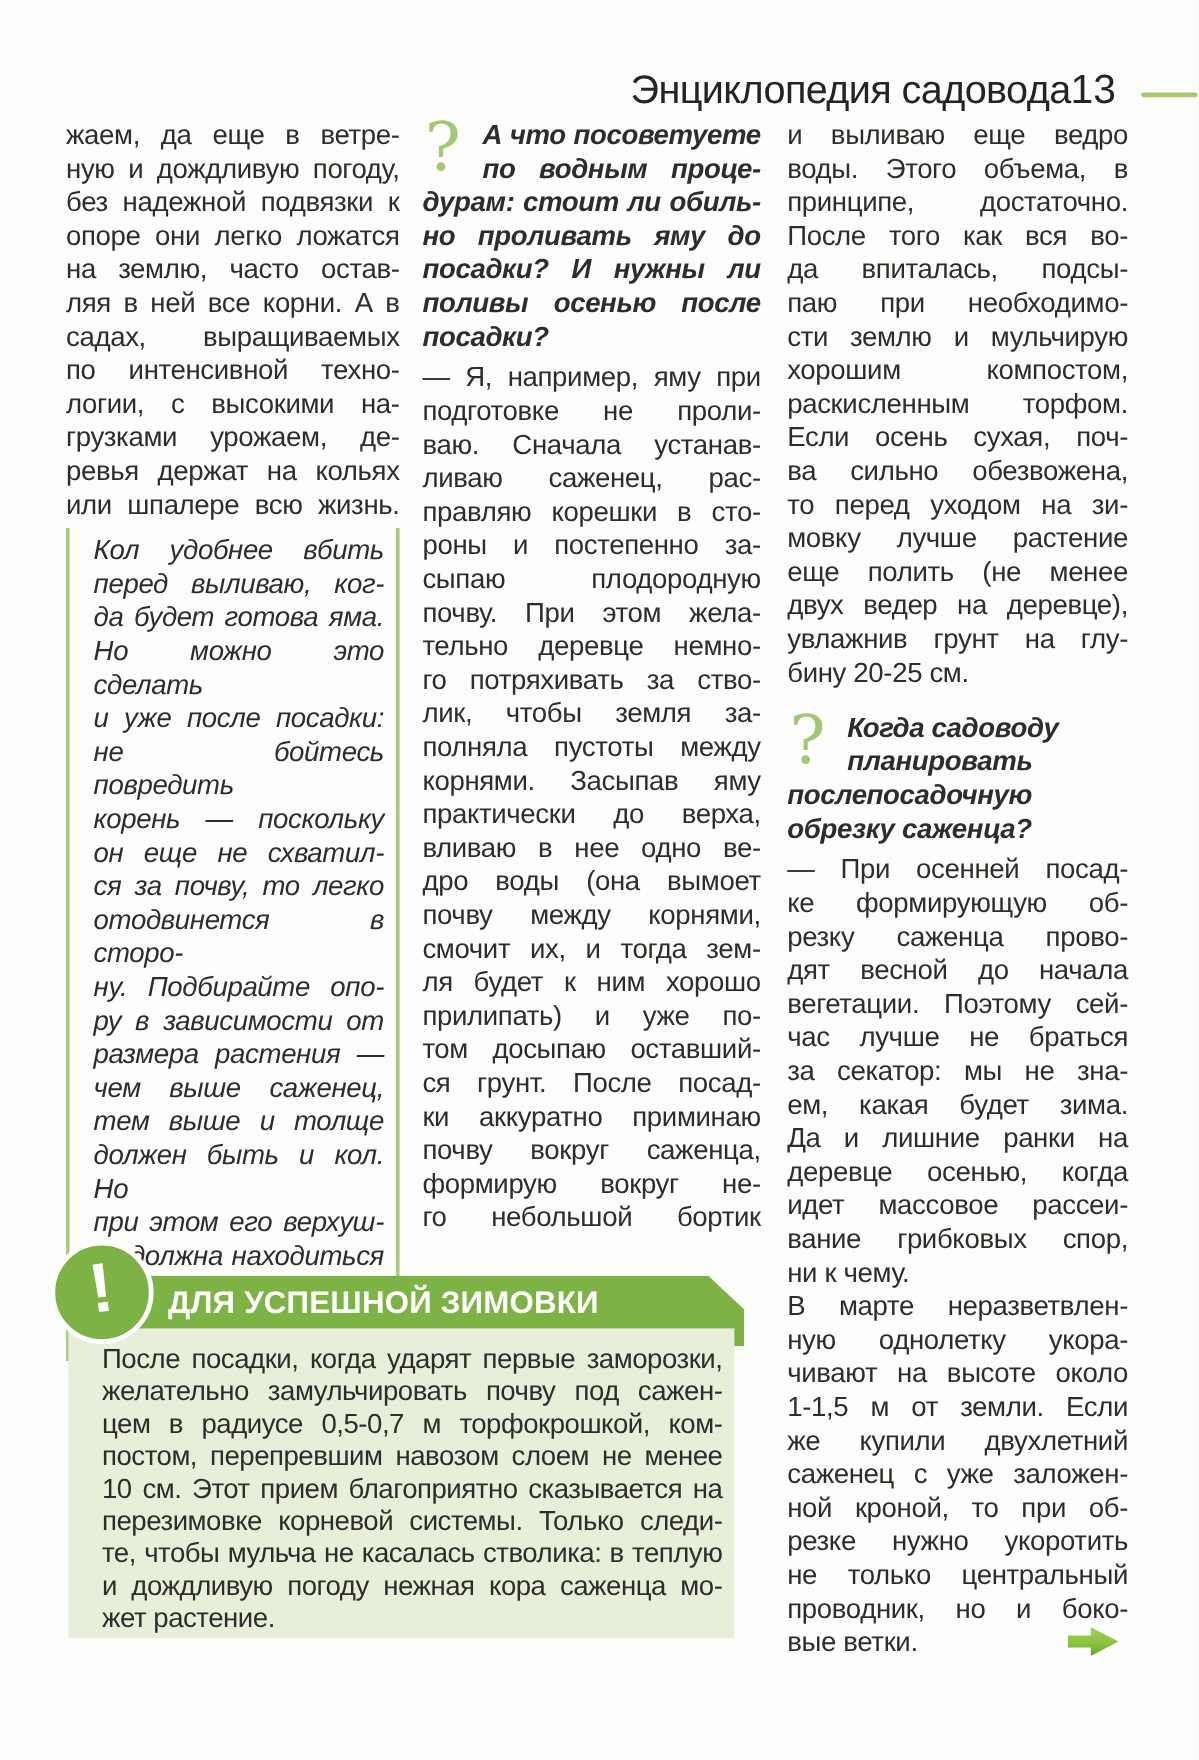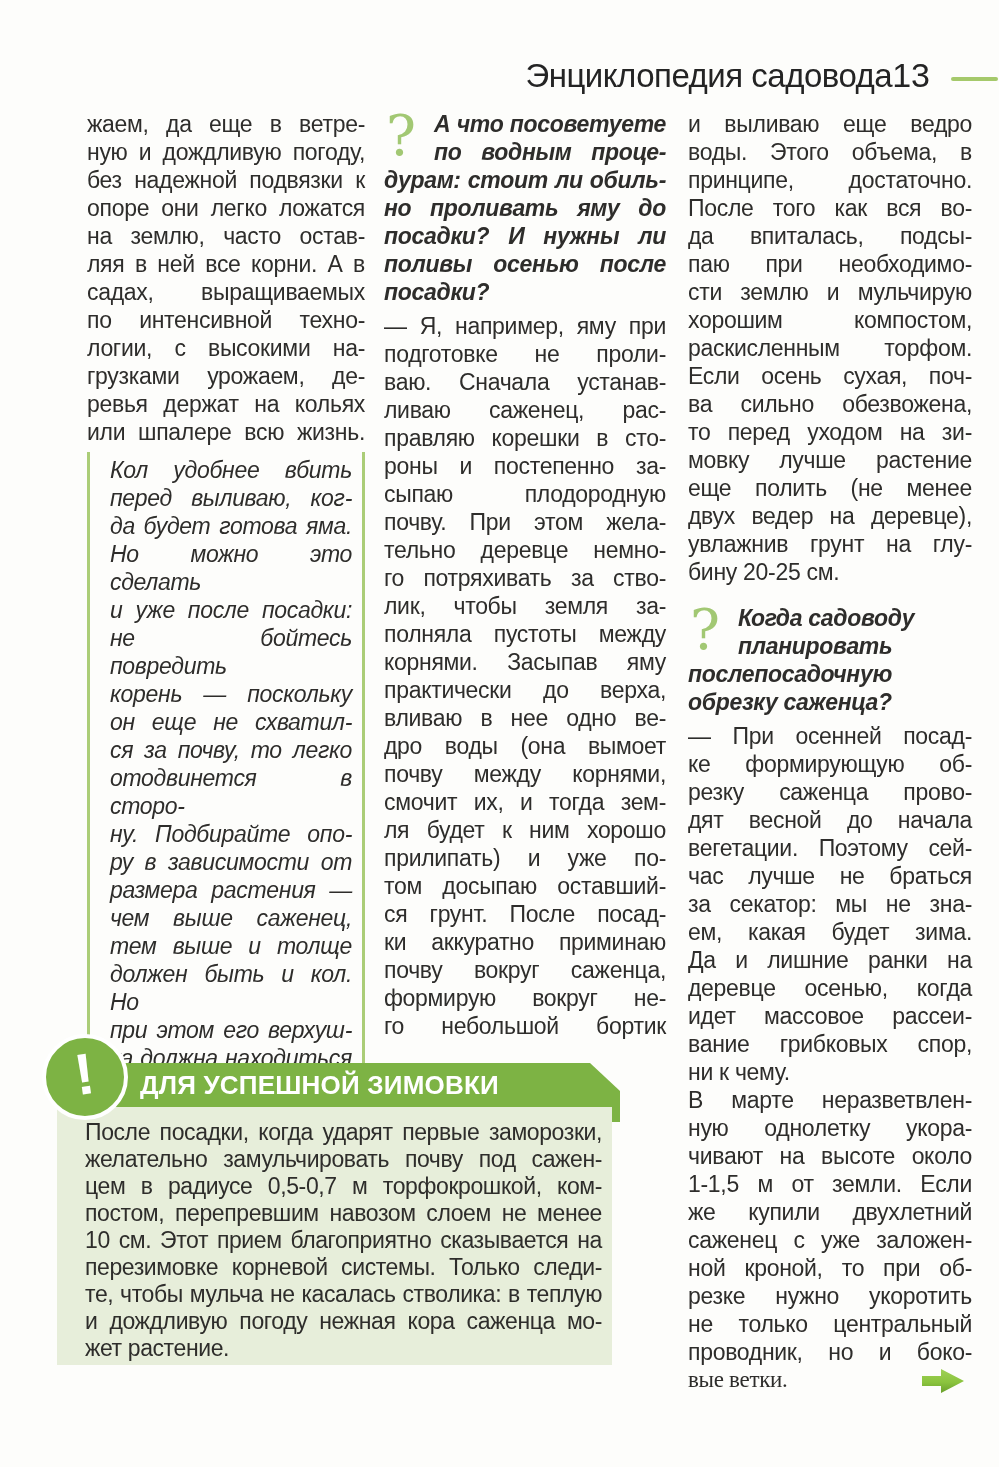--- a/index.html
+++ b/index.html
@@ -27,21 +27,21 @@
     position:absolute; top:56px; left:0; right:69px;
     display:flex; justify-content:flex-end; align-items:baseline;
   }
   .header-title{ font-size:33px; color:#242424; letter-spacing:-0.5px; }
   .header-num{ font-size:34px; color:#242424; }
   .header-rule{
     position:absolute; top:77px; right:1px; width:47px; height:4px;
     background:var(--green-rule); border-radius:2px;
   }
   
-  .col{ position:absolute; top:110px; font-size:23px; line-height:28px; letter-spacing:-0.3px;margin-left:32px; }
+  .col{ position:absolute; top:98px; font-size:23px; line-height:28px; letter-spacing:-0.3px; }
   .col1{ left:55px;  width:278px; }
   .col2{ left:352px; width:282px; }
   .col3{ left:656px; width:284px; }
   .ln{ min-height:28px; }
   .j{ text-align:justify; text-align-last:justify; }
   .ind{ padding-left:50px; }
   
   .stake-box{
     margin-top:6px;
     border-left:3px solid var(--green-border);
@@ -57,23 +57,22 @@
     position:absolute; left:2px; top:-4px;
     font-family:"DejaVu Serif", serif;
     font-size:56px; line-height:60px;
     color:var(--green-icon);
     font-weight:400;
   }
   .qtext{ font-weight:bold; font-style:italic; }
   .answer{ margin-top:6px; }
   
   .lastline{
-    display:flex; justify-content:space-between; align-items:flex-end;
+    display:flex; justify-content:space-between; align-items:center;
     min-height:28px;
-    font-family:Liberation Serif, serif;
   }
   .arrow-icon{ display:block; margin-right:8px; }
   
   .tip-banner{
     position:absolute; left:108px; top:1063px; width:512px; height:59px;
     background:var(--green);
     clip-path:polygon(0 0, calc(100% - 30px) 0, 100% 28px, 100% 100%, 0 100%);
   }
   .tip-title{
     display:block; padding-left:32px; line-height:44px;

